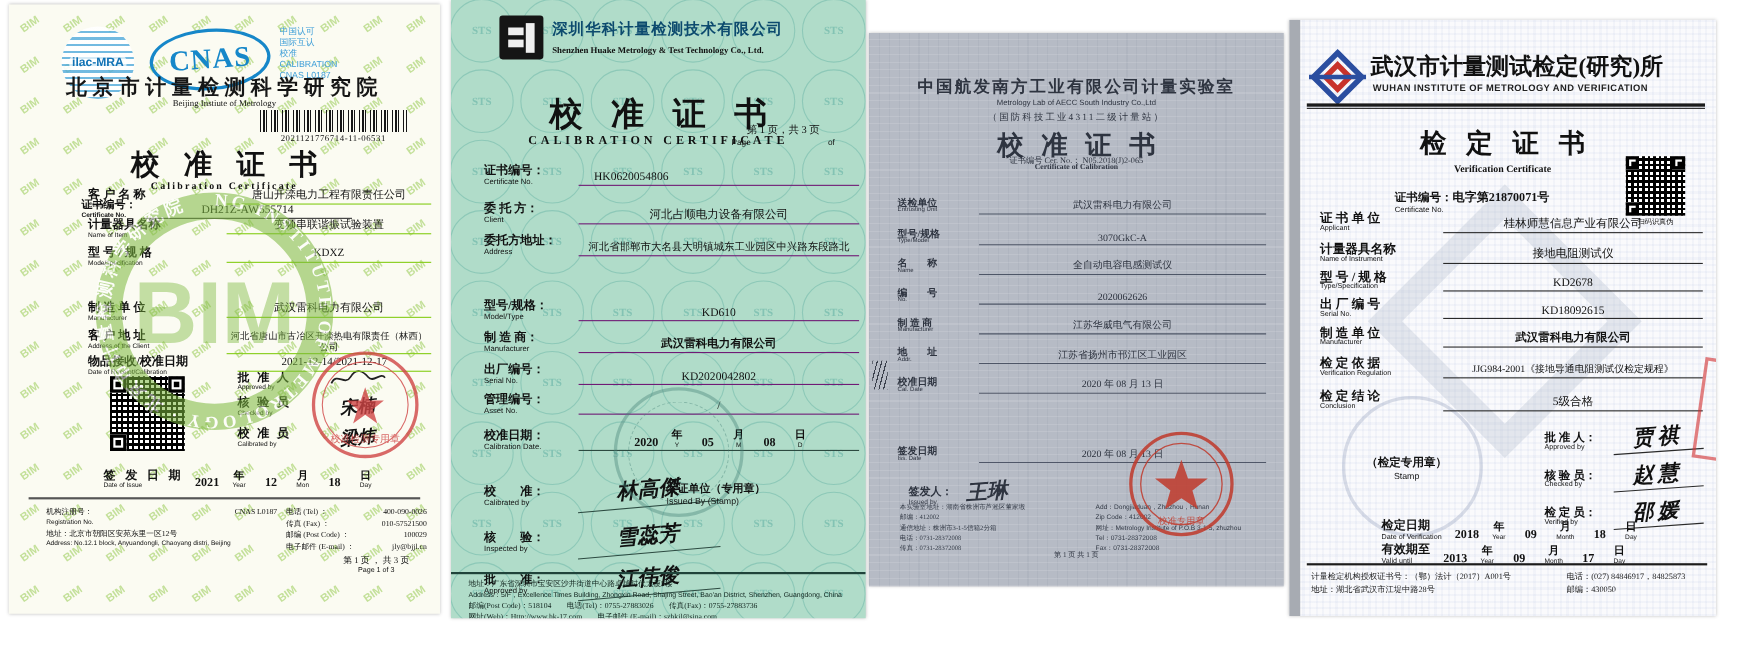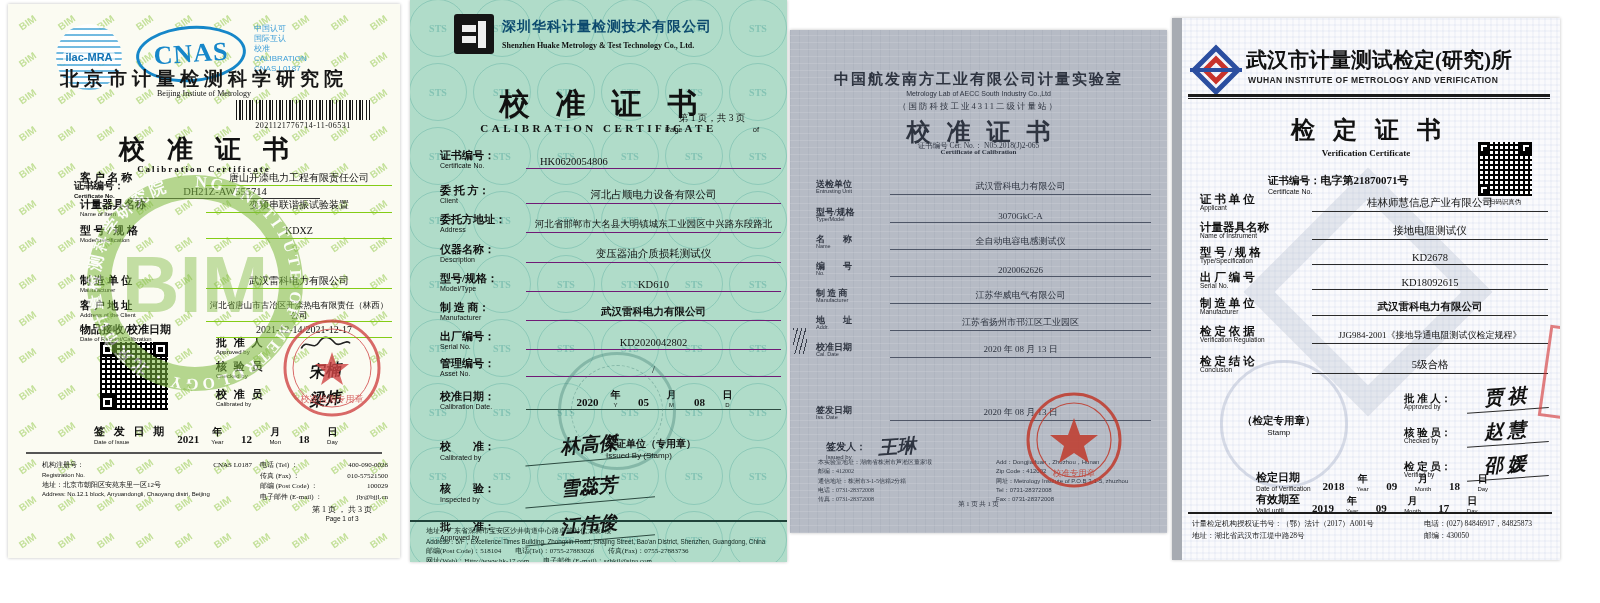--- a/index.html
+++ b/index.html
@@ -523,24 +523,20 @@
         <span class="vl lft">HK0620054806</span>
       </div>
     <div class="c2row c2" style="top:185px">
         <span class="lb"><span>委 托 方：</span><i>Client</i></span>
         <span class="vl">河北占顺电力设备有限公司</span>
       </div>
     <div class="c2row c2" style="top:214px">
         <span class="lb"><span>委托方地址：</span><i>Address</i></span>
         <span class="vl" style="font-size:9.5px">河北省邯郸市大名县大明镇城东工业园区中兴路东段路北</span>
       </div>
-    <div class="c2row c2" style="top:244px">
-        <span class="lb"><span>仪器名称：</span><i>Description</i></span>
-        <span class="vl">变压器油介质损耗测试仪</span>
-      </div>
     <div class="c2row c2" style="top:273px">
         <span class="lb"><span>型号/规格：</span><i>Model/Type</i></span>
         <span class="vl">KD610</span>
       </div>
     <div class="c2row c2" style="top:302px">
         <span class="lb"><span>制 造 商：</span><i>Manufacturer</i></span>
         <span class="vl bld">武汉雷科电力有限公司</span>
       </div>
     <div class="c2row c2" style="top:331px">
         <span class="lb"><span>出厂编号：</span><i>Serial No.</i></span>
@@ -753,21 +749,21 @@
           <span class="un"><span>年</span><i class="sans">Year</i></span>
         <span class="num">09</span>
           <span class="un"><span>月</span><i class="sans">Month</i></span>
         <span class="num">18</span>
           <span class="un"><span>日</span><i class="sans">Day</i></span>
       </span>
     </div>
     <div class="c4date" style="top:474px">
       <span class="lb"><span>有效期至</span><i>Valid until</i></span>
       <span class="dgrp">
-        <span class="num">2019</span>
+        <span class="num">2013</span>
           <span class="un"><span>年</span><i class="sans">Year</i></span>
         <span class="num">09</span>
           <span class="un"><span>月</span><i class="sans">Month</i></span>
         <span class="num">17</span>
           <span class="un"><span>日</span><i class="sans">Day</i></span>
       </span>
     </div>
 
     <div class="abs c4 c4hr2"></div>
     <div class="abs c4 c4foot" style="left:20px;width:230px">

